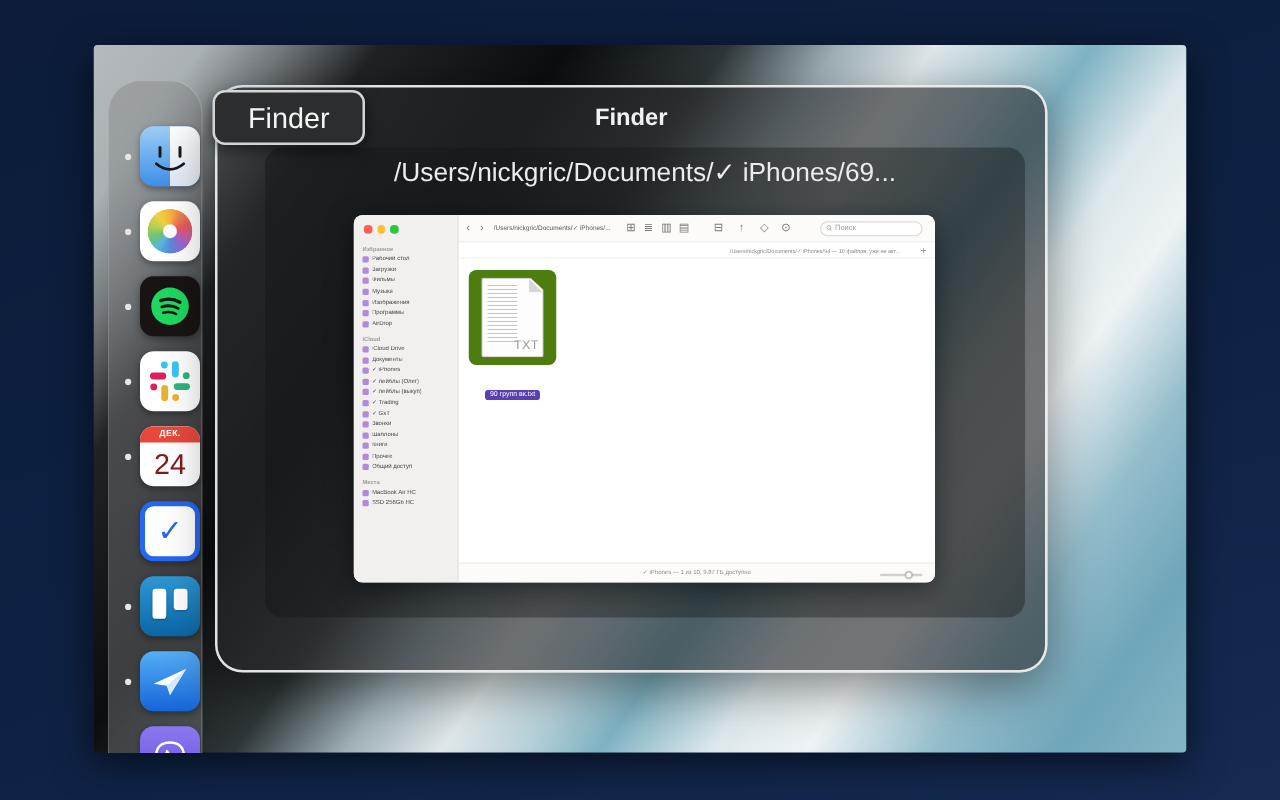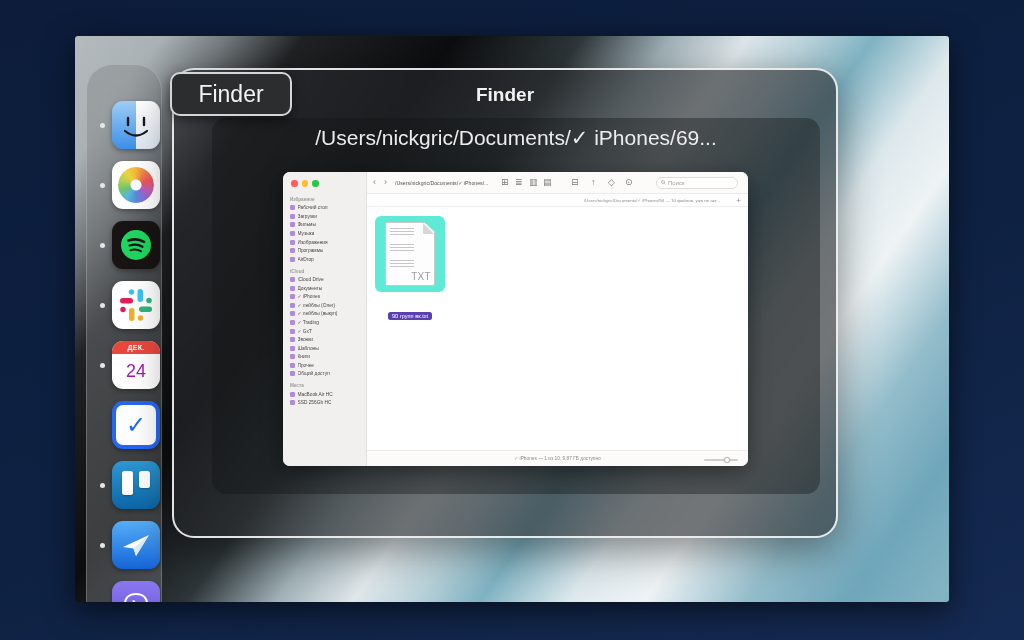--- a/index.html
+++ b/index.html
@@ -36,21 +36,21 @@
     mask:radial-gradient(circle, transparent 0 5px, #000 6px); }
 
   .icon-spotify { background:#191414; display:flex; align-items:center; justify-content:center; }
 
   .icon-slack { background:#fff; }
 
   .icon-calendar { background:#fff; display:flex; flex-direction:column; }
   .cal-head { height:13px; background:#e8483c; color:#fff; font-size:7px; font-weight:bold;
     display:flex; align-items:center; justify-content:center; letter-spacing:.3px; }
   .cal-day { flex:1; display:flex; align-items:center; justify-content:center;
-    font-size:18px; color:#a21caf; font-weight:300; }
+    font-size:23px; color:#7f1d1d; font-weight:300; }
 
   .icon-things { background:#fff; border:4px solid #2566f2; display:flex; align-items:center;
     justify-content:center; color:#2566f2; font-size:24px; font-weight:bold; }
 
   .icon-trello { background:linear-gradient(180deg,#2e97d4 0%,#0c66a6 100%); }
   .icon-trello .bar { position:absolute; top:10px; width:11px; background:#fff; border-radius:2.5px;
     box-shadow:0 1px 2px rgba(0,0,0,.25); }
   .icon-trello .b1 { left:10px; height:24px; }
   .icon-trello .b2 { left:27px; height:17px; }
 
@@ -102,21 +102,21 @@
     gap:2px; padding:0 4px; }
   .search-pill span { font-size:6px; color:#a0a0a0; }
 
   .mw-pathrow { position:absolute; left:84px; right:0; top:22px; height:13px; background:#fff;
     border-bottom:1px solid #f0efee; }
   .path-row-text { position:absolute; right:28px; top:4px; font-size:4.4px; color:#8a8a8a;
     white-space:nowrap; }
   .new-tab { position:absolute; right:7px; top:2px; font-size:8px; color:#8a8a8a; }
 
   .mw-content { position:absolute; left:84px; right:0; top:35px; bottom:16px; background:#fff; }
-  .file-tile { position:absolute; left:8px; top:9px; width:70px; height:76px; background:#5eead4;
+  .file-tile { position:absolute; left:8px; top:9px; width:70px; height:76px; background:#4d7c0f;
     border-radius:6px; }
   .file-page { position:absolute; left:10px; top:6px; width:50px; height:64px; background:#fdfdfd;
     border:0.5px solid #c9c9c9; border-radius:2px;
     clip-path:polygon(0 0, 78% 0, 100% 16%, 100% 100%, 0 100%); }
   .file-page .fold { position:absolute; right:0; top:0; width:11px; height:11px;
     background:#d7d7d7; clip-path:polygon(0 0, 100% 100%, 0 100%); }
   .file-page .lines { position:absolute; left:4px; top:5px; width:24px; height:48px;
     background:repeating-linear-gradient(#b9b9b9 0 0.7px, transparent 0.7px 3.2px); opacity:.8; }
   .file-badge { position:absolute; right:3px; bottom:3px; font-size:10px; color:#9a9a9a;
     letter-spacing:.3px; }

